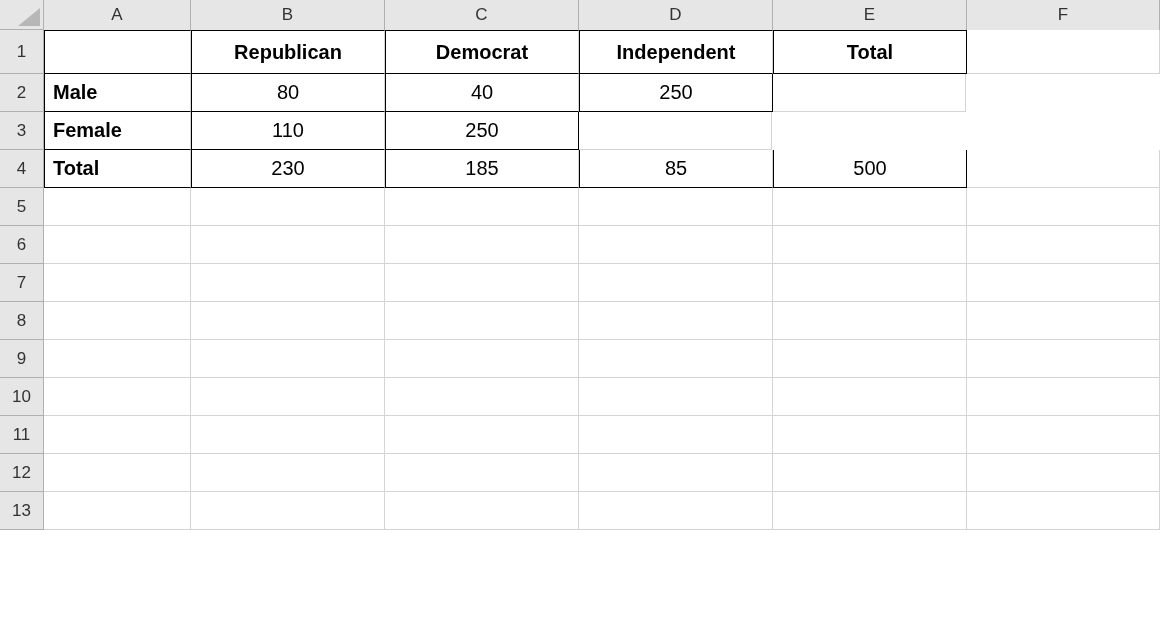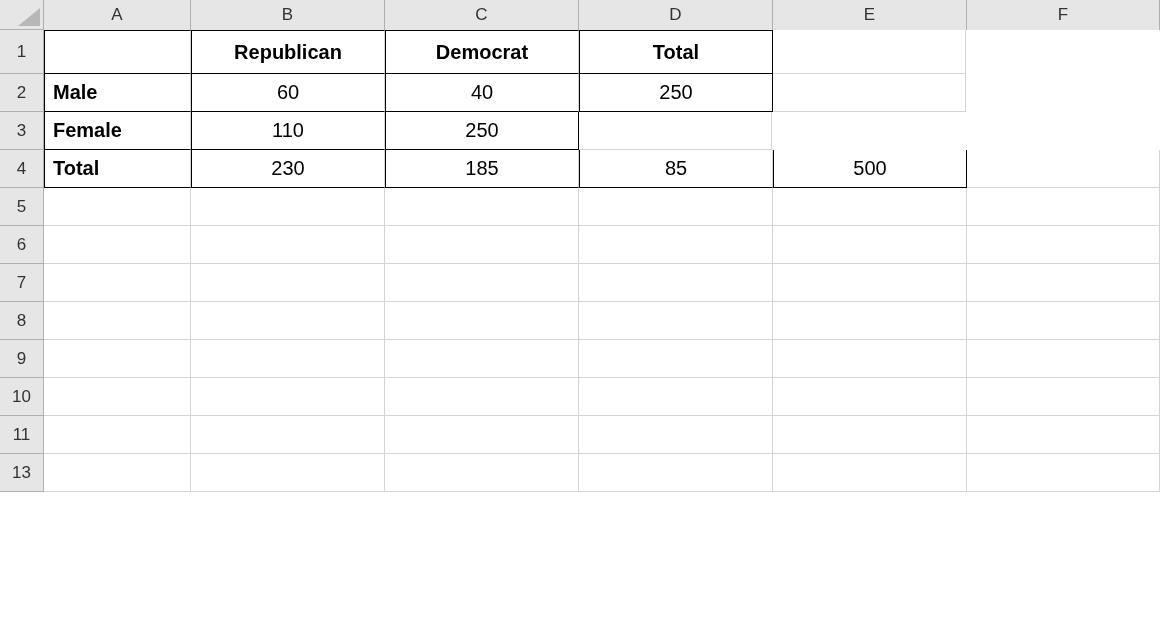--- a/index.html
+++ b/index.html
@@ -93,28 +93,29 @@
     <div class="ch colF">F</div>
   </div>
 
   <div class="rows">
 
     <div class="row row-first">
       <div class="rh">1</div>
       <div class="cell colA bt bl bb"></div>
       <div class="cell colB bold center bt bl bb">Republican</div>
       <div class="cell colC bold center bt bl bb">Democrat</div>
+      <div class="cell colD bold center bt bl bb">Independent</div>
       <div class="cell colE bold center bt bl bb br">Total</div>
       <div class="cell colF"></div>
     </div>
 
     <div class="row">
       <div class="rh">2</div>
       <div class="cell colA bold bl bb">Male</div>
-      <div class="cell colC center bl bb">60</div>
+      <div class="cell colC center bl bb">80</div>
       <div class="cell colD center bl bb">40</div>
       <div class="cell colE center bl bb br">250</div>
       <div class="cell colF"></div>
     </div>
 
     <div class="row">
       <div class="rh">3</div>
       <div class="cell colA bold bl bb">Female</div>
       <div class="cell colB center bl bb">110</div>
       <div class="cell colE center bl bb br">250</div>
@@ -188,20 +189,29 @@
     <div class="row">
       <div class="rh">11</div>
       <div class="cell colA"></div>
       <div class="cell colB"></div>
       <div class="cell colC"></div>
       <div class="cell colD"></div>
       <div class="cell colE"></div>
       <div class="cell colF"></div>
     </div>
     <div class="row">
+      <div class="rh">12</div>
+      <div class="cell colA"></div>
+      <div class="cell colB"></div>
+      <div class="cell colC"></div>
+      <div class="cell colD"></div>
+      <div class="cell colE"></div>
+      <div class="cell colF"></div>
+    </div>
+    <div class="row">
       <div class="rh">13</div>
       <div class="cell colA"></div>
       <div class="cell colB"></div>
       <div class="cell colC"></div>
       <div class="cell colD"></div>
       <div class="cell colE"></div>
       <div class="cell colF"></div>
     </div>
 
   </div>

